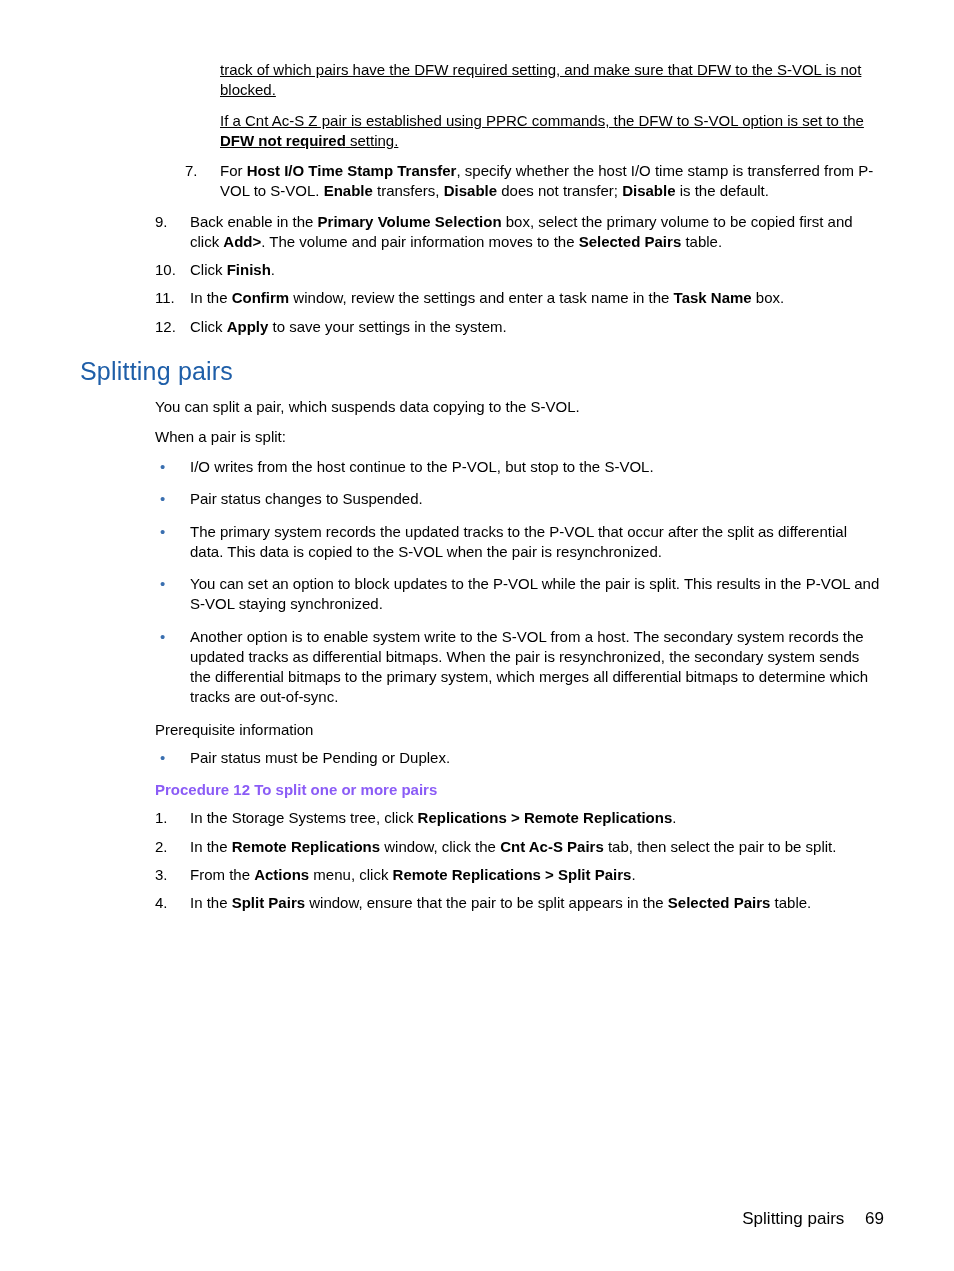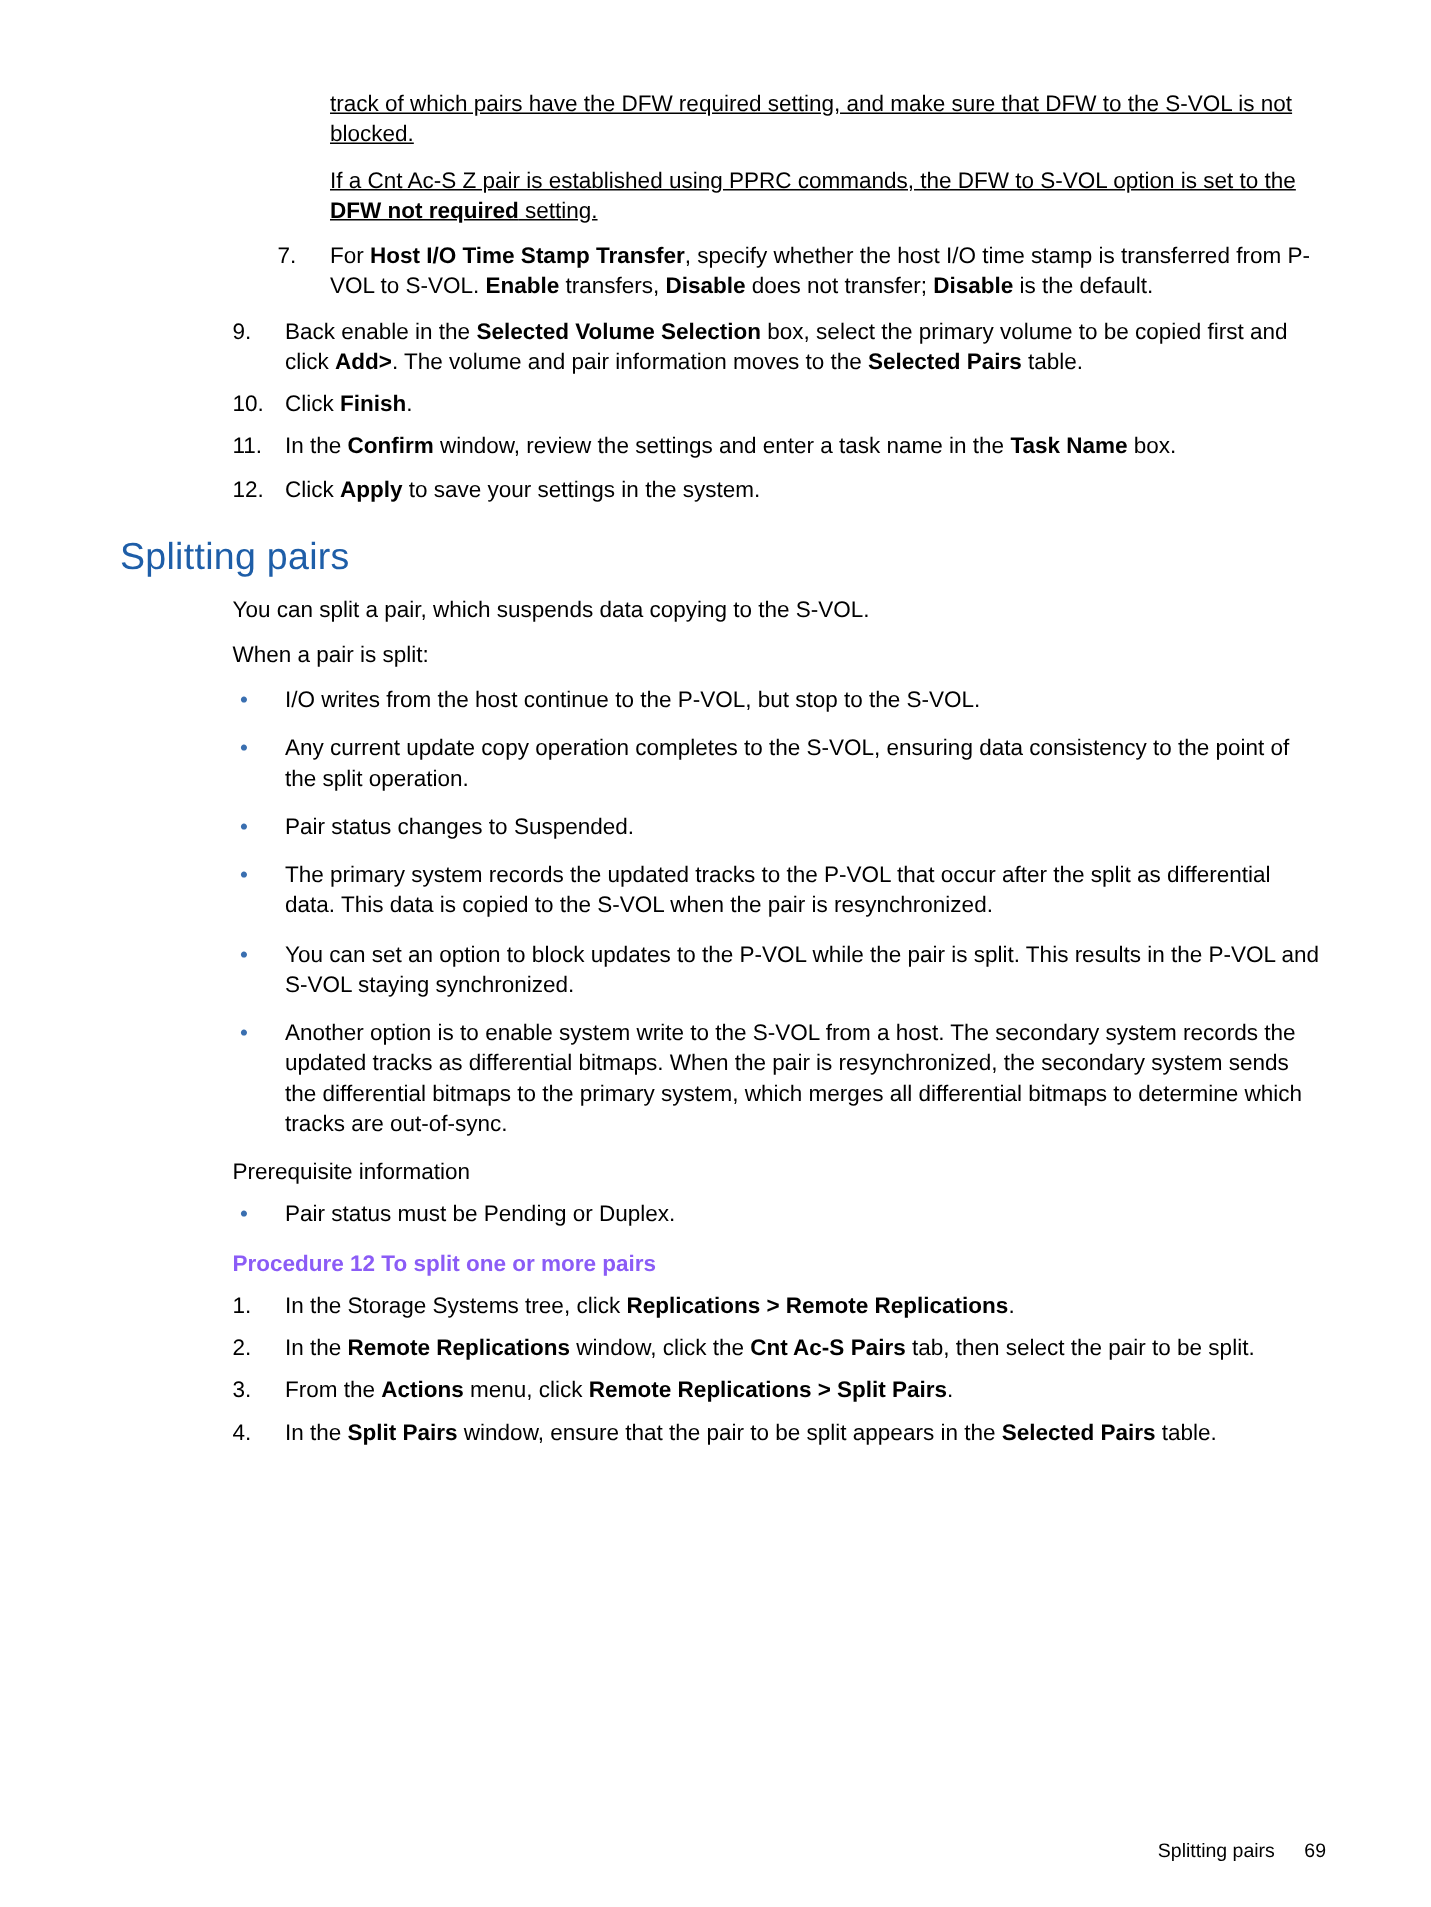--- a/index.html
+++ b/index.html
@@ -75,65 +75,64 @@
     font-weight: normal;
     margin: 6px 0 8px 75px;
   }
   .proc-head {
     font-weight: bold;
     color: #8b5cf6;
     margin: 10px 0 8px 75px;
   }
   .footer {
     position: absolute;
-    bottom: 28px;
+    bottom: 40px;
     right: 70px;
-    font-size: 13px;
+    font-size: 17px;
   }
   .footer .pg { display: inline-block; margin-left: 16px; }
 </style>
 </head>
 <body>
 
 <div class="indent-a para">track of which pairs have the DFW required setting, and make sure that DFW to the S-VOL is not blocked.</div>
 <div class="indent-a para">
   <span>If a Cnt Ac-S Z pair is established using PPRC commands, the DFW to S-VOL option is set to the </span><b>DFW not required</b><span> setting.</span>
 </div>
 
 <ol class="sub7">
   <li data-num="7">
     <span>For </span><b>Host I/O Time Stamp Transfer</b><span>, specify whether the host I/O time stamp is transferred from P-VOL to S-VOL. </span><b>Enable</b><span> transfers, </span><b>Disable</b><span> does not transfer; </span><b>Disable</b><span> is the default.</span>
   </li>
 </ol>
 
 <ol class="outer">
   <li data-num="9">
     <div>
-      <span>Back enable in the </span><b>Selected Volume Selection</b><span> box, select the primary volume to be copied first and click </span><b>Add&gt;</b><span>. The volume and pair information moves to the </span><b>Selected Pairs</b><span> table.</span>
+      <span>Back enable in the </span><b>Primary Volume Selection</b><span> box, select the primary volume to be copied first and click </span><b>Add&gt;</b><span>. The volume and pair information moves to the </span><b>Selected Pairs</b><span> table.</span>
     </div>
   </li>
   <li data-num="10">
     <span>Click </span><b>Finish</b><span>.</span>
   </li>
   <li data-num="11">
     <span>In the </span><b>Confirm</b><span> window, review the settings and enter a task name in the </span><b>Task Name</b><span> box.</span>
   </li>
   <li data-num="12">
     <span>Click </span><b>Apply</b><span> to save your settings in the system.</span>
   </li>
 </ol>
 
 <h2 class="section">Splitting pairs</h2>
 
 <div class="indent-c para">You can split a pair, which suspends data copying to the S-VOL.</div>
 <div class="indent-c para">When a pair is split:</div>
 
 <ul class="bullets">
   <li>I/O writes from the host continue to the P-VOL, but stop to the S-VOL.</li>
-  <li>Any current update copy operation completes to the S-VOL, ensuring data consistency to the point of the split operation.</li>
   <li>Pair status changes to Suspended.</li>
   <li>The primary system records the updated tracks to the P-VOL that occur after the split as differential data. This data is copied to the S-VOL when the pair is resynchronized.</li>
   <li>You can set an option to block updates to the P-VOL while the pair is split. This results in the P-VOL and S-VOL staying synchronized.</li>
   <li>Another option is to enable system write to the S-VOL from a host. The secondary system records the updated tracks as differential bitmaps. When the pair is resynchronized, the secondary system sends the differential bitmaps to the primary system, which merges all differential bitmaps to determine which tracks are out-of-sync.</li>
 </ul>
 
 <div class="prereq-head">Prerequisite information</div>
 <ul class="bullets" style="margin-bottom:6px;">
   <li>Pair status must be Pending or Duplex.</li>
 </ul>

